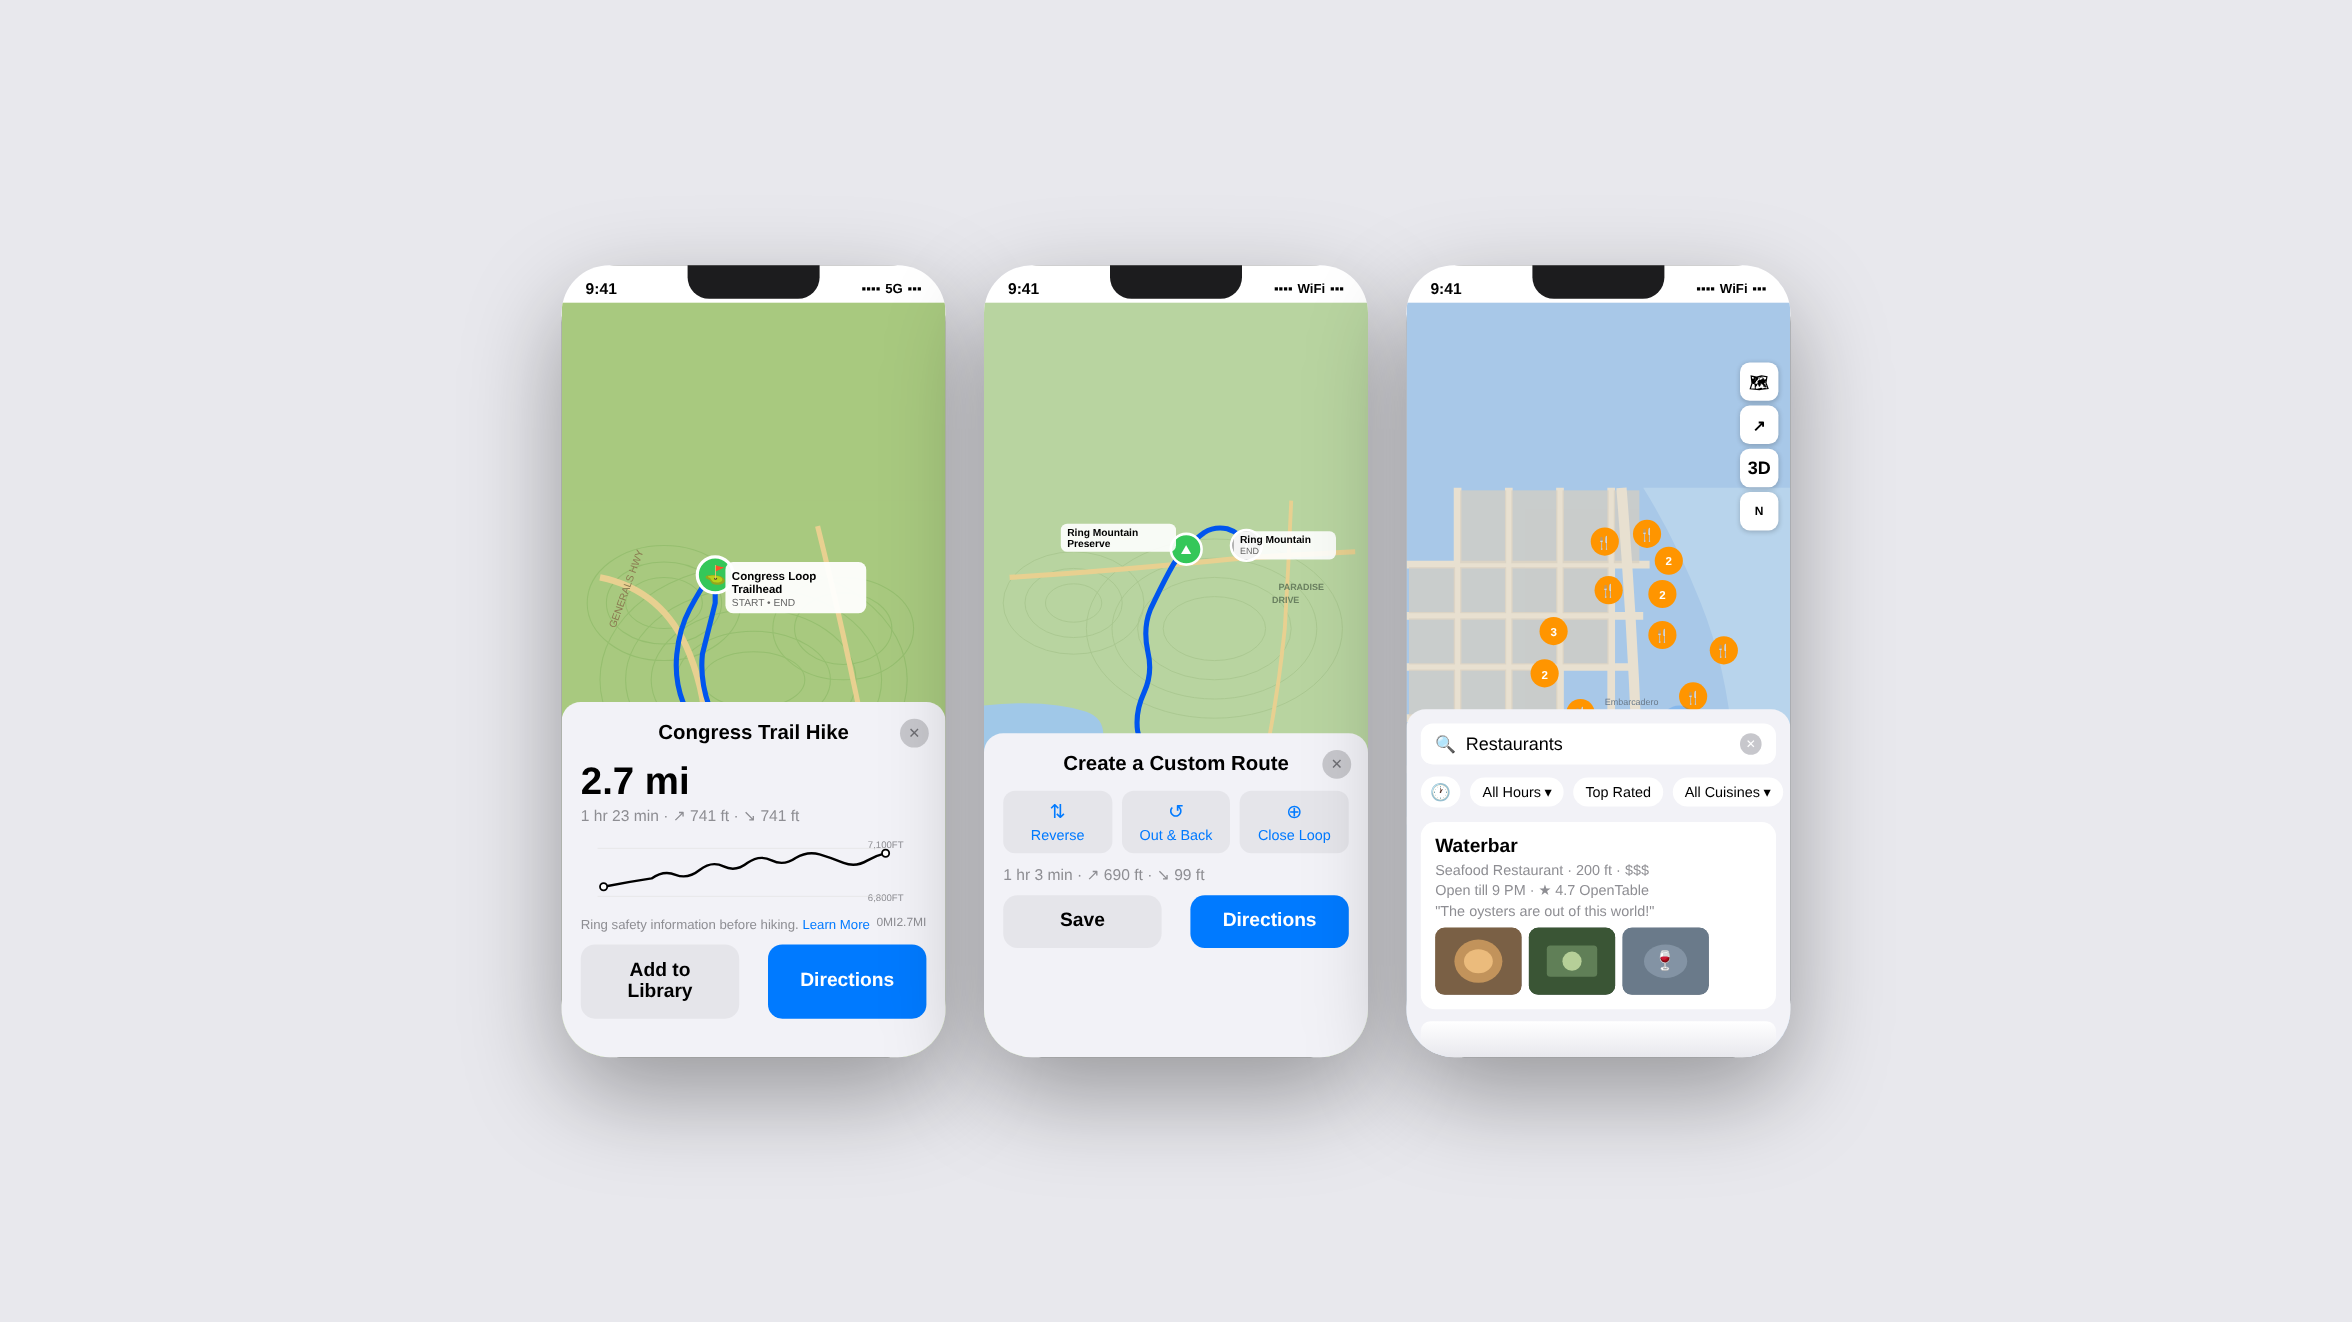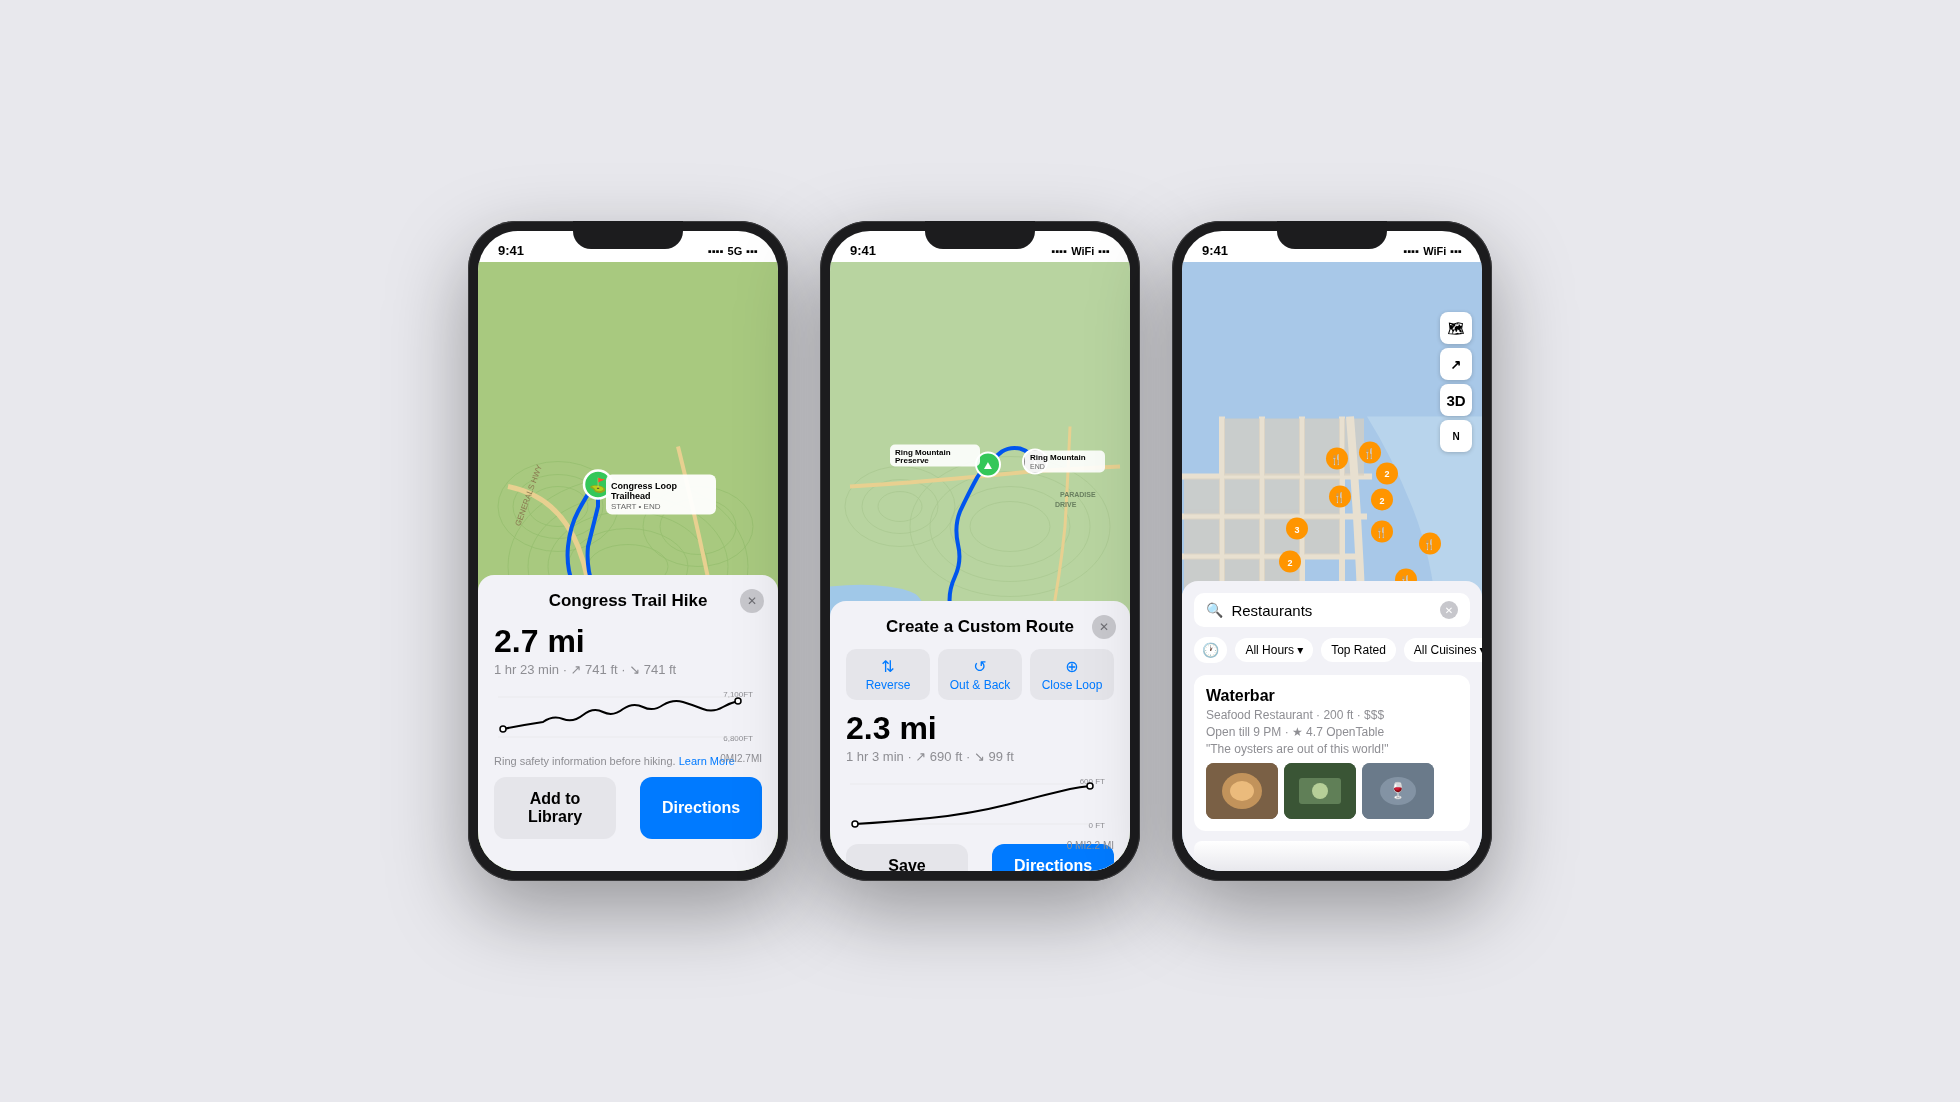--- a/index.html
+++ b/index.html
@@ -15,21 +15,20 @@
       display: flex;
       gap: 32px;
       align-items: center;
       padding: 40px;
     }
     .phone {
       width: 320px;
       height: 660px;
       background: #1c1c1e;
       border-radius: 48px;
-      padding: 10px;
       position: relative;
       box-shadow: 0 30px 80px rgba(0,0,0,0.35), inset 0 0 0 1px #3a3a3c;
     }
     .phone-inner {
       width: 100%;
       height: 100%;
       background: #fff;
       border-radius: 40px;
       overflow: hidden;
       position: relative;
@@ -468,38 +467,22 @@
             <div class="route-option">
               <span class="route-option-icon">↺</span>
               <span>Out &amp; Back</span>
             </div>
             <div class="route-option">
               <span class="route-option-icon">⊕</span>
               <span>Close Loop</span>
             </div>
           </div>
 
-          <div class="stats-large">2.3 mi</div>
           <div class="stats-detail">1 hr 3 min · ↗ 690 ft · ↘ 99 ft</div>
 
-          <div class="elevation-chart">
-            <svg width="100%" height="60" viewBox="0 0 260 60">
-              <text x="255" y="10" text-anchor="end" font-size="8" fill="#8e8e93">600 FT</text>
-              <text x="255" y="54" text-anchor="end" font-size="8" fill="#8e8e93">0 FT</text>
-              <line x1="0" y1="10" x2="240" y2="10" stroke="#e0e0e0" stroke-width="0.5"></line>
-              <line x1="0" y1="50" x2="240" y2="50" stroke="#e0e0e0" stroke-width="0.5"></line>
-              <path d="M 5 50 Q 40 48 80 44 Q 120 40 160 30 Q 190 22 220 15 Q 230 13 240 12" stroke="#000" stroke-width="2" fill="none"></path>
-              <circle cx="5" cy="50" r="3" fill="#fff" stroke="#000" stroke-width="1.5"></circle>
-              <circle cx="240" cy="12" r="3" fill="#fff" stroke="#000" stroke-width="1.5"></circle>
-            </svg>
-            <div class="chart-labels">
-              <span>0 MI</span>
-              <span>2.2 MI</span>
-            </div>
-          </div>
 
           <div class="buttons-row">
             <button class="btn-secondary">Save</button>
             <button class="btn-primary">Directions</button>
           </div>
         </div>
       </div>
     </div>
   </div>
 

